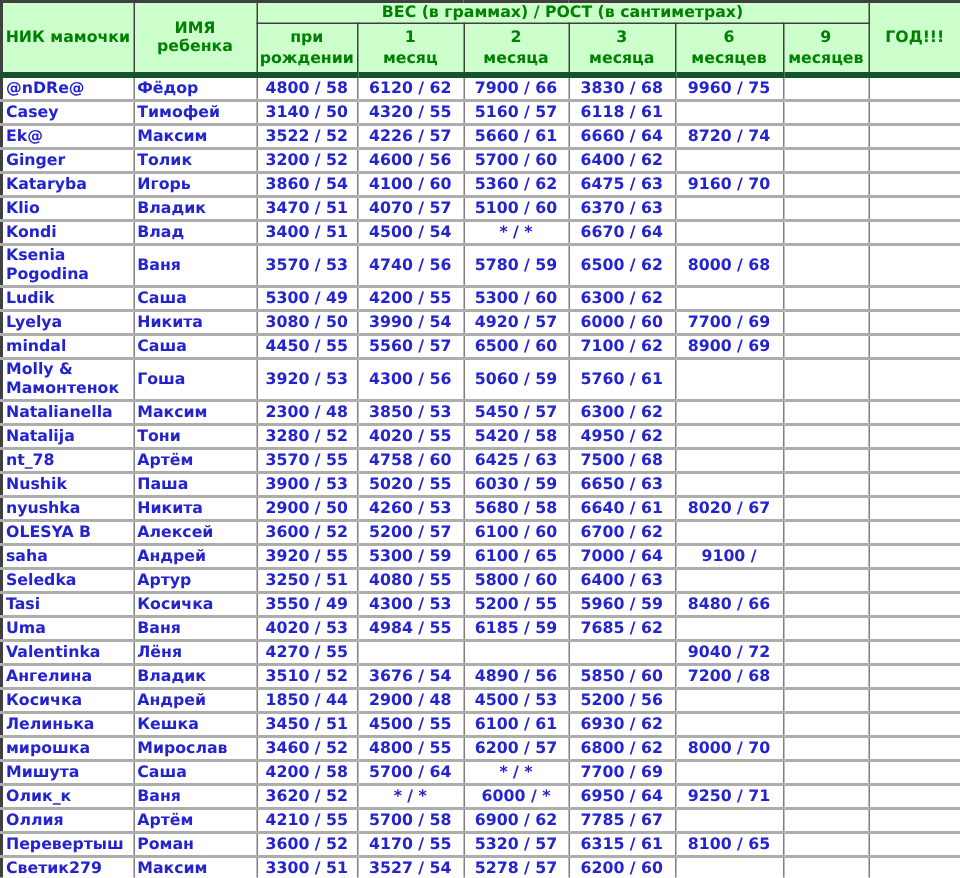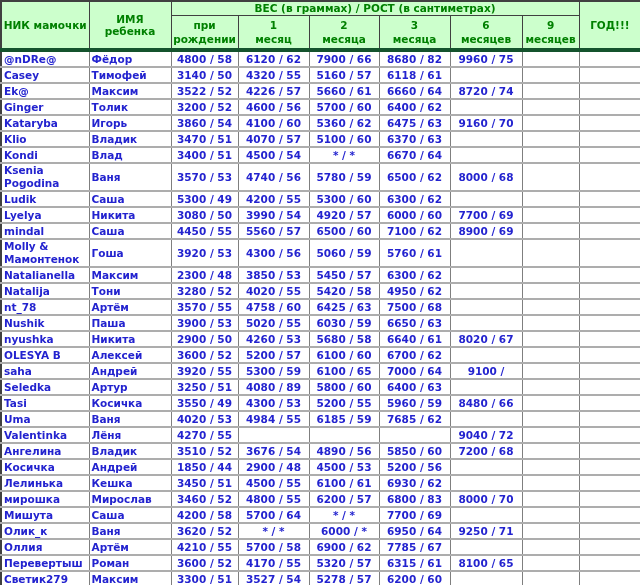--- a/index.html
+++ b/index.html
@@ -100,21 +100,21 @@
         </th>
       </tr>
     </thead>
     <tbody>
         <tr>
           <td class="left">@nDRe@</td>
           <td class="left">Фёдор</td>
           <td class="val">4800 / 58</td>
           <td class="val">6120 / 62</td>
           <td class="val">7900 / 66</td>
-          <td class="val">8680 / 82</td>
+          <td class="val">3830 / 68</td>
           <td class="val">9960 / 75</td>
           <td class="val"></td>
           <td class="val"></td>
         </tr>
         <tr>
           <td class="left">Casey</td>
           <td class="left">Тимофей</td>
           <td class="val">3140 / 50</td>
           <td class="val">4320 / 55</td>
           <td class="val">5160 / 57</td>
@@ -307,21 +307,21 @@
           <td class="val">6100 / 65</td>
           <td class="val">7000 / 64</td>
           <td class="val">9100 /</td>
           <td class="val"></td>
           <td class="val"></td>
         </tr>
         <tr>
           <td class="left">Seledka</td>
           <td class="left">Артур</td>
           <td class="val">3250 / 51</td>
-          <td class="val">4080 / 89</td>
+          <td class="val">4080 / 55</td>
           <td class="val">5800 / 60</td>
           <td class="val">6400 / 63</td>
           <td class="val"></td>
           <td class="val"></td>
           <td class="val"></td>
         </tr>
         <tr>
           <td class="left">Tasi</td>
           <td class="left">Косичка</td>
           <td class="val">3550 / 49</td>
@@ -386,21 +386,21 @@
           <td class="val"></td>
           <td class="val"></td>
           <td class="val"></td>
         </tr>
         <tr>
           <td class="left">мирошка</td>
           <td class="left">Мирослав</td>
           <td class="val">3460 / 52</td>
           <td class="val">4800 / 55</td>
           <td class="val">6200 / 57</td>
-          <td class="val">6800 / 83</td>
+          <td class="val">6800 / 62</td>
           <td class="val">8000 / 70</td>
           <td class="val"></td>
           <td class="val"></td>
         </tr>
         <tr>
           <td class="left">Мишута</td>
           <td class="left">Саша</td>
           <td class="val">4200 / 58</td>
           <td class="val">5700 / 64</td>
           <td class="val">* / *</td>

